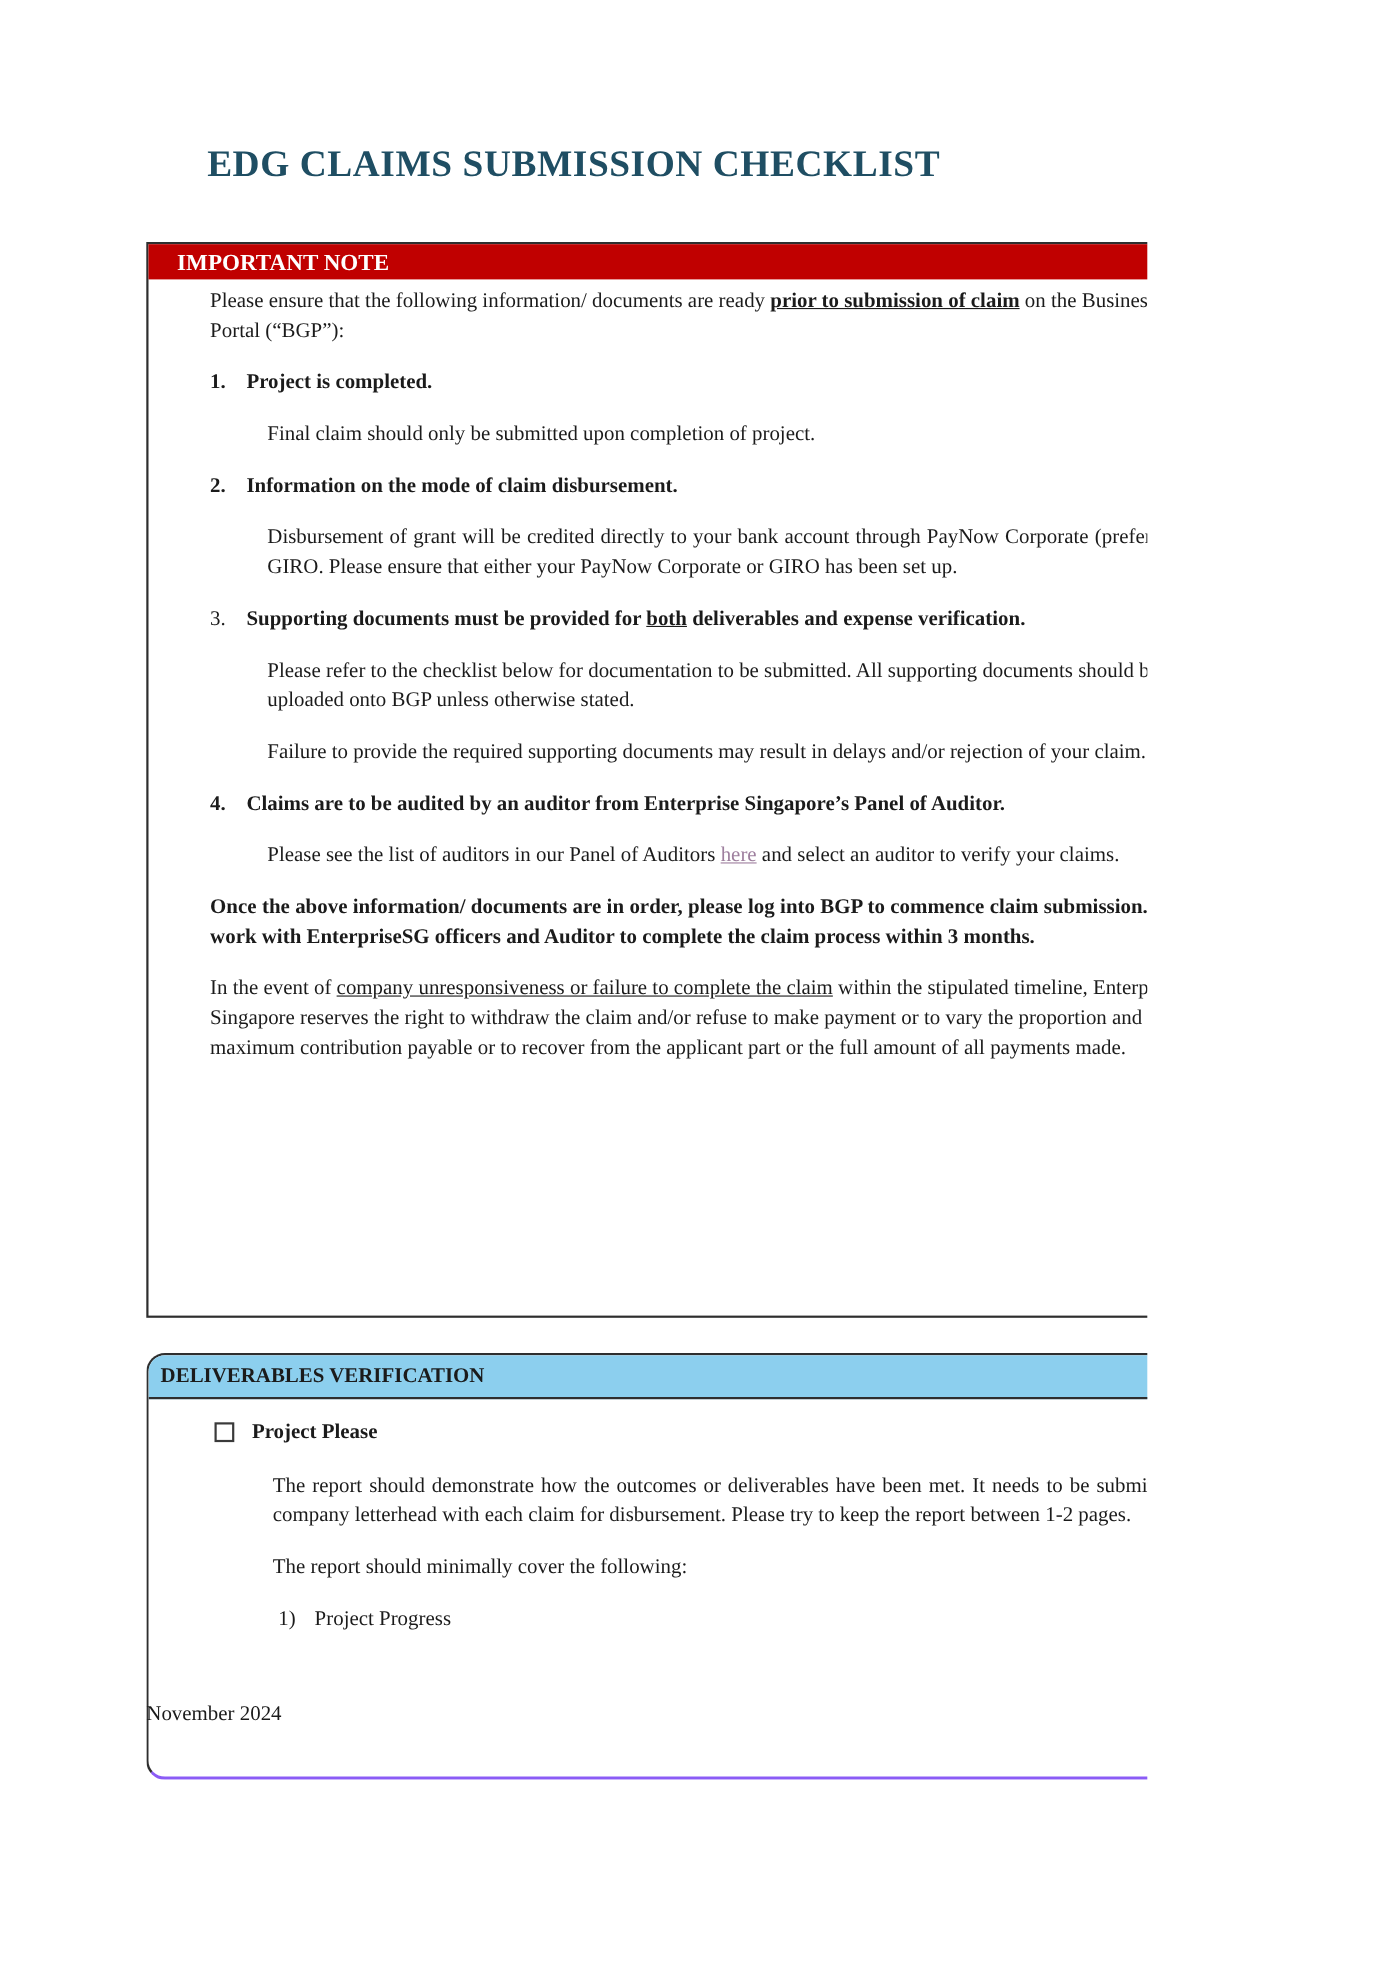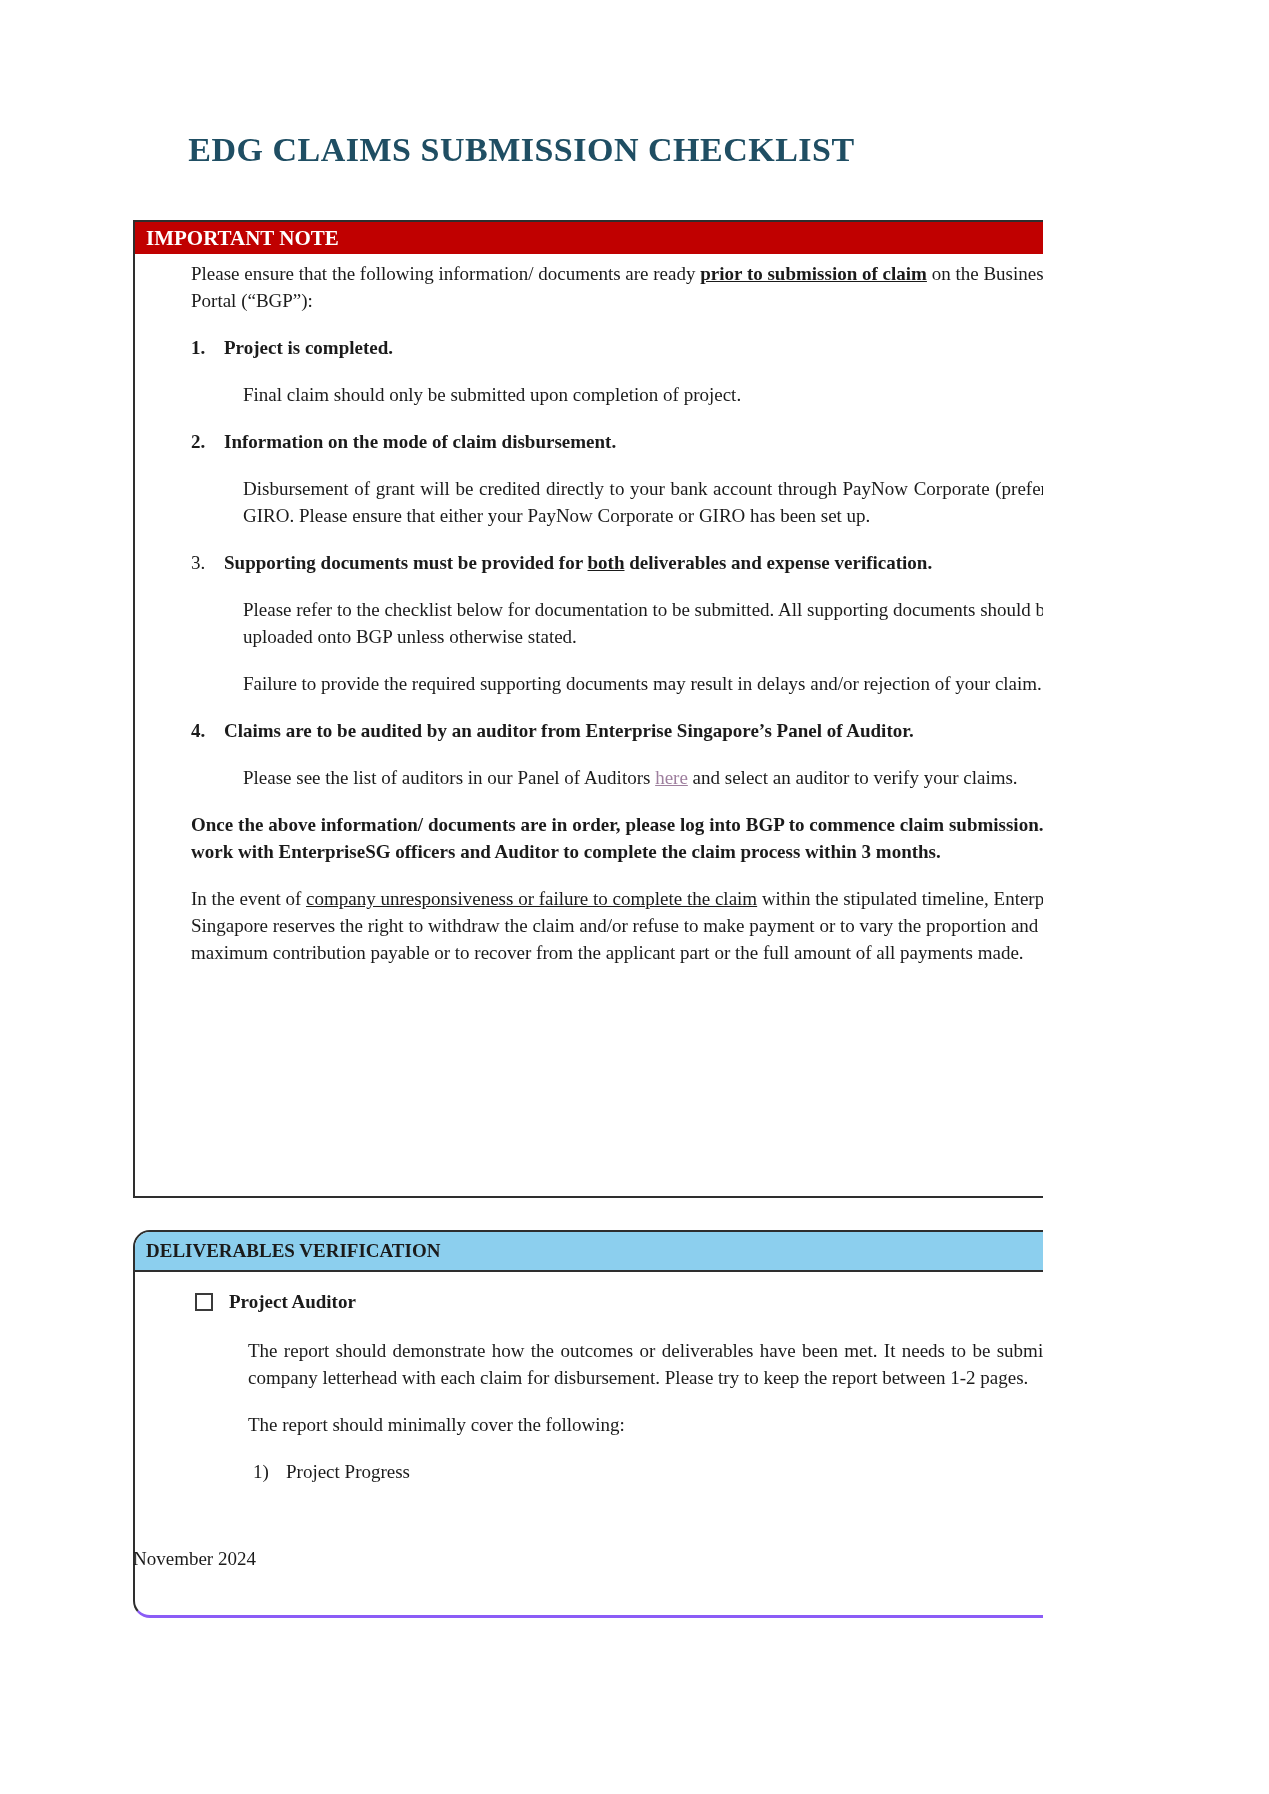--- a/index.html
+++ b/index.html
@@ -34,21 +34,21 @@
   .box1 { top: 220px; height: 978px; }
   .box2 { top: 1230px; height: 388px; overflow: hidden; border-bottom: 3px solid #8b5cf6; border-radius: 17px; }
 
   .note-header {
     background: #C00000;
     color: #ffffff;
     font-weight: bold;
     font-size: 21px;
     height: 32px;
     line-height: 32px;
-    padding-left: 11px;
+    padding-left: 26px;
   }
   .box-content { padding: 6px 14px 0 12px; line-height: 27px; margin-left: 44px; }
 
   p { margin: 0 0 20px 0; line-height: 27px; }
   .justify { text-align: justify; }
   .bold { font-weight: bold; }
   .bu { font-weight: bold; text-decoration: underline; }
   .ul { text-decoration: underline; }
 
   .num-item { display: flex; margin: 0 0 20px 0; }
@@ -137,21 +137,21 @@
   </div>
 
   <div class="box box2">
     <div class="deliv-header">
       <div class="dh-title">DELIVERABLES VERIFICATION</div>
     </div>
     <div class="box-content">
 
       <div class="check-row">
         <span class="checkbox"></span>
-        <span class="check-label">Project Auditor</span>
+        <span class="check-label">Project Please</span>
       </div>
 
       <p class="pr-body justify">The report should demonstrate how the outcomes or deliverables have been met. It needs to be submitted on company letterhead with each claim for disbursement. Please try to keep the report between 1-2 pages.</p>
 
       <p class="pr-body">The report should minimally cover the following:</p>
 
       <div class="pr-list">
         <span class="num">1)</span>
         <span>Project Progress</span>
       </div>

